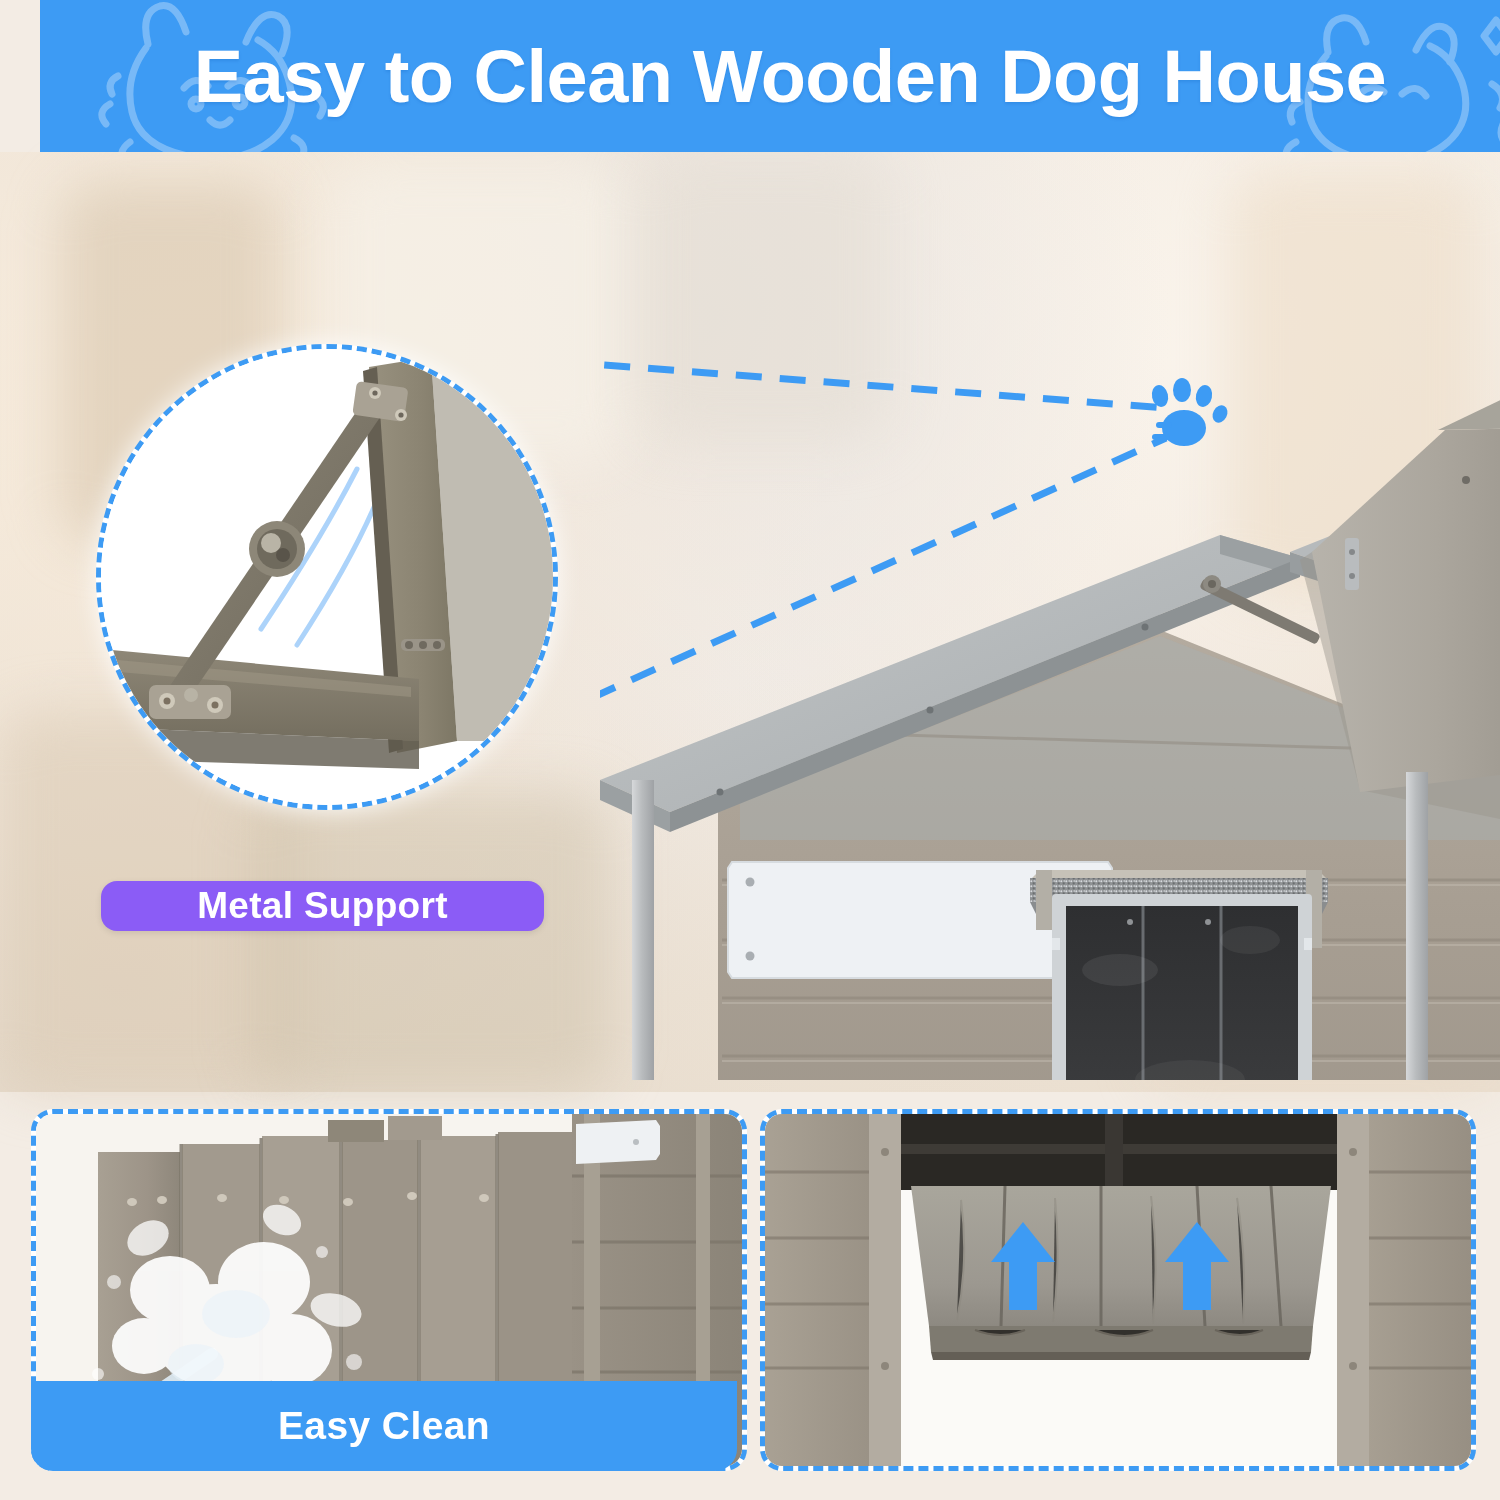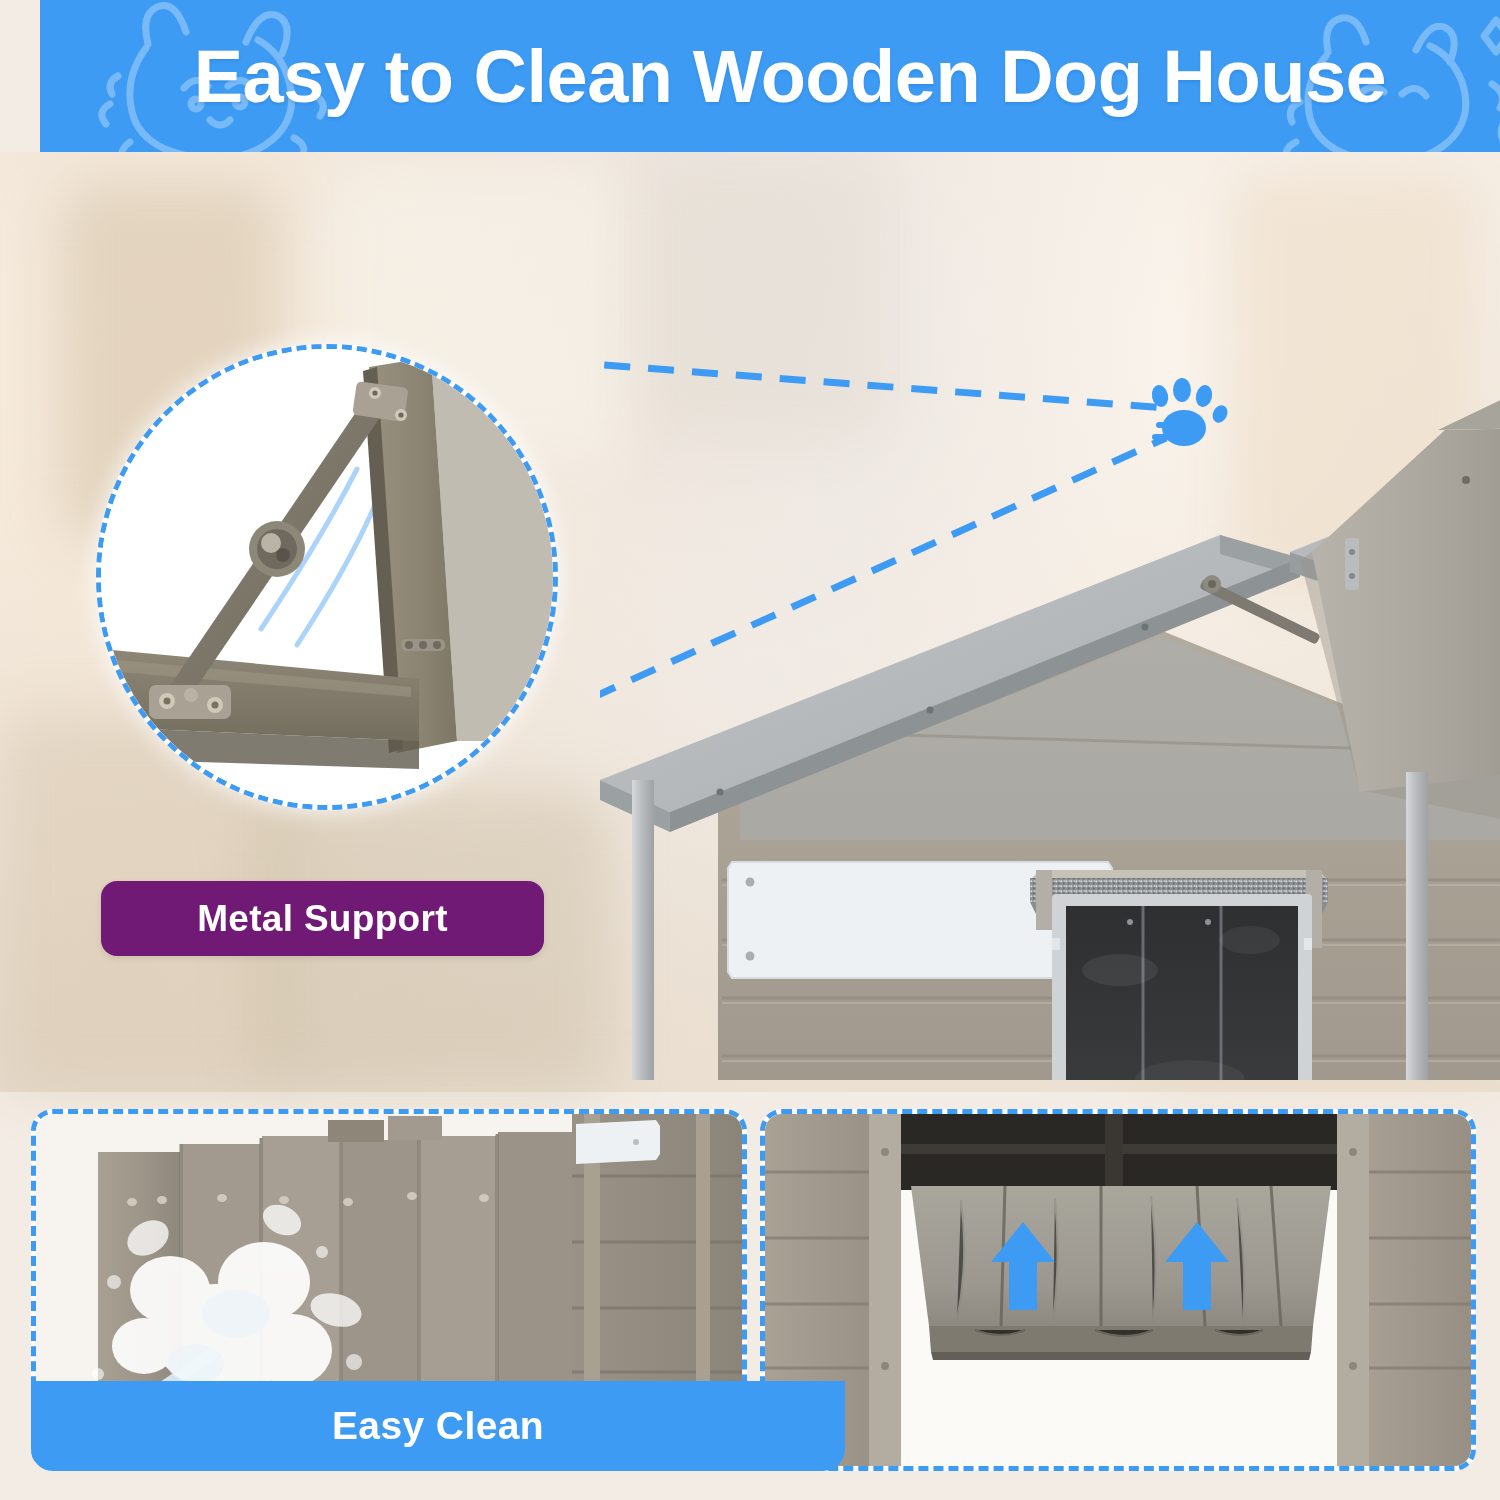--- a/index.html
+++ b/index.html
@@ -50,40 +50,40 @@
     border-radius:50%;
     background:#ffffff;
     border:5px dashed #3d9bf4;
     overflow:hidden;
     box-shadow:0 0 24px rgba(255,255,255,.9);
   }
   .callout-circle svg{display:block;}
 
   
   .pill{
-    position:absolute;left:101px;top:881px;width:443px;height:75px;
-    background:#701a75;border-radius:16px;
+    position:absolute;left:101px;top:881px;width:443px;height:50px;
+    background:#8b5cf6;border-radius:16px;
     display:flex;align-items:center;justify-content:center;
     color:#fff;font-size:37px;font-weight:bold;
     letter-spacing:.3px;
     box-shadow:0 2px 6px rgba(0,0,0,.10);
   }
 
   
   .card{
     position:absolute;width:706px;height:352px;
     border:5px dashed #3d9bf4;border-radius:22px;
     background:#ffffff;overflow:hidden;
   }
   .card-left{left:31px;top:1109px;}
   .card-right{left:760px;top:1109px;}
   .card-photo{position:absolute;left:0;top:0;width:100%;height:100%;}
   .card-photo svg{display:block;}
   .label-bar{
-    position:absolute;width:814px;height:90px;
+    position:absolute;width:706px;height:90px;
     background:#3d9bf4;border-radius:0 0 22px 22px;
     display:flex;align-items:center;justify-content:center;
     color:#fff;font-size:39px;font-weight:bold;letter-spacing:.4px;
     z-index:6;
   }
   .lb-left{left:31px;top:1381px;}
   .lb-right{left:760px;top:1381px;}
 </style>
 </head>
 <body>

